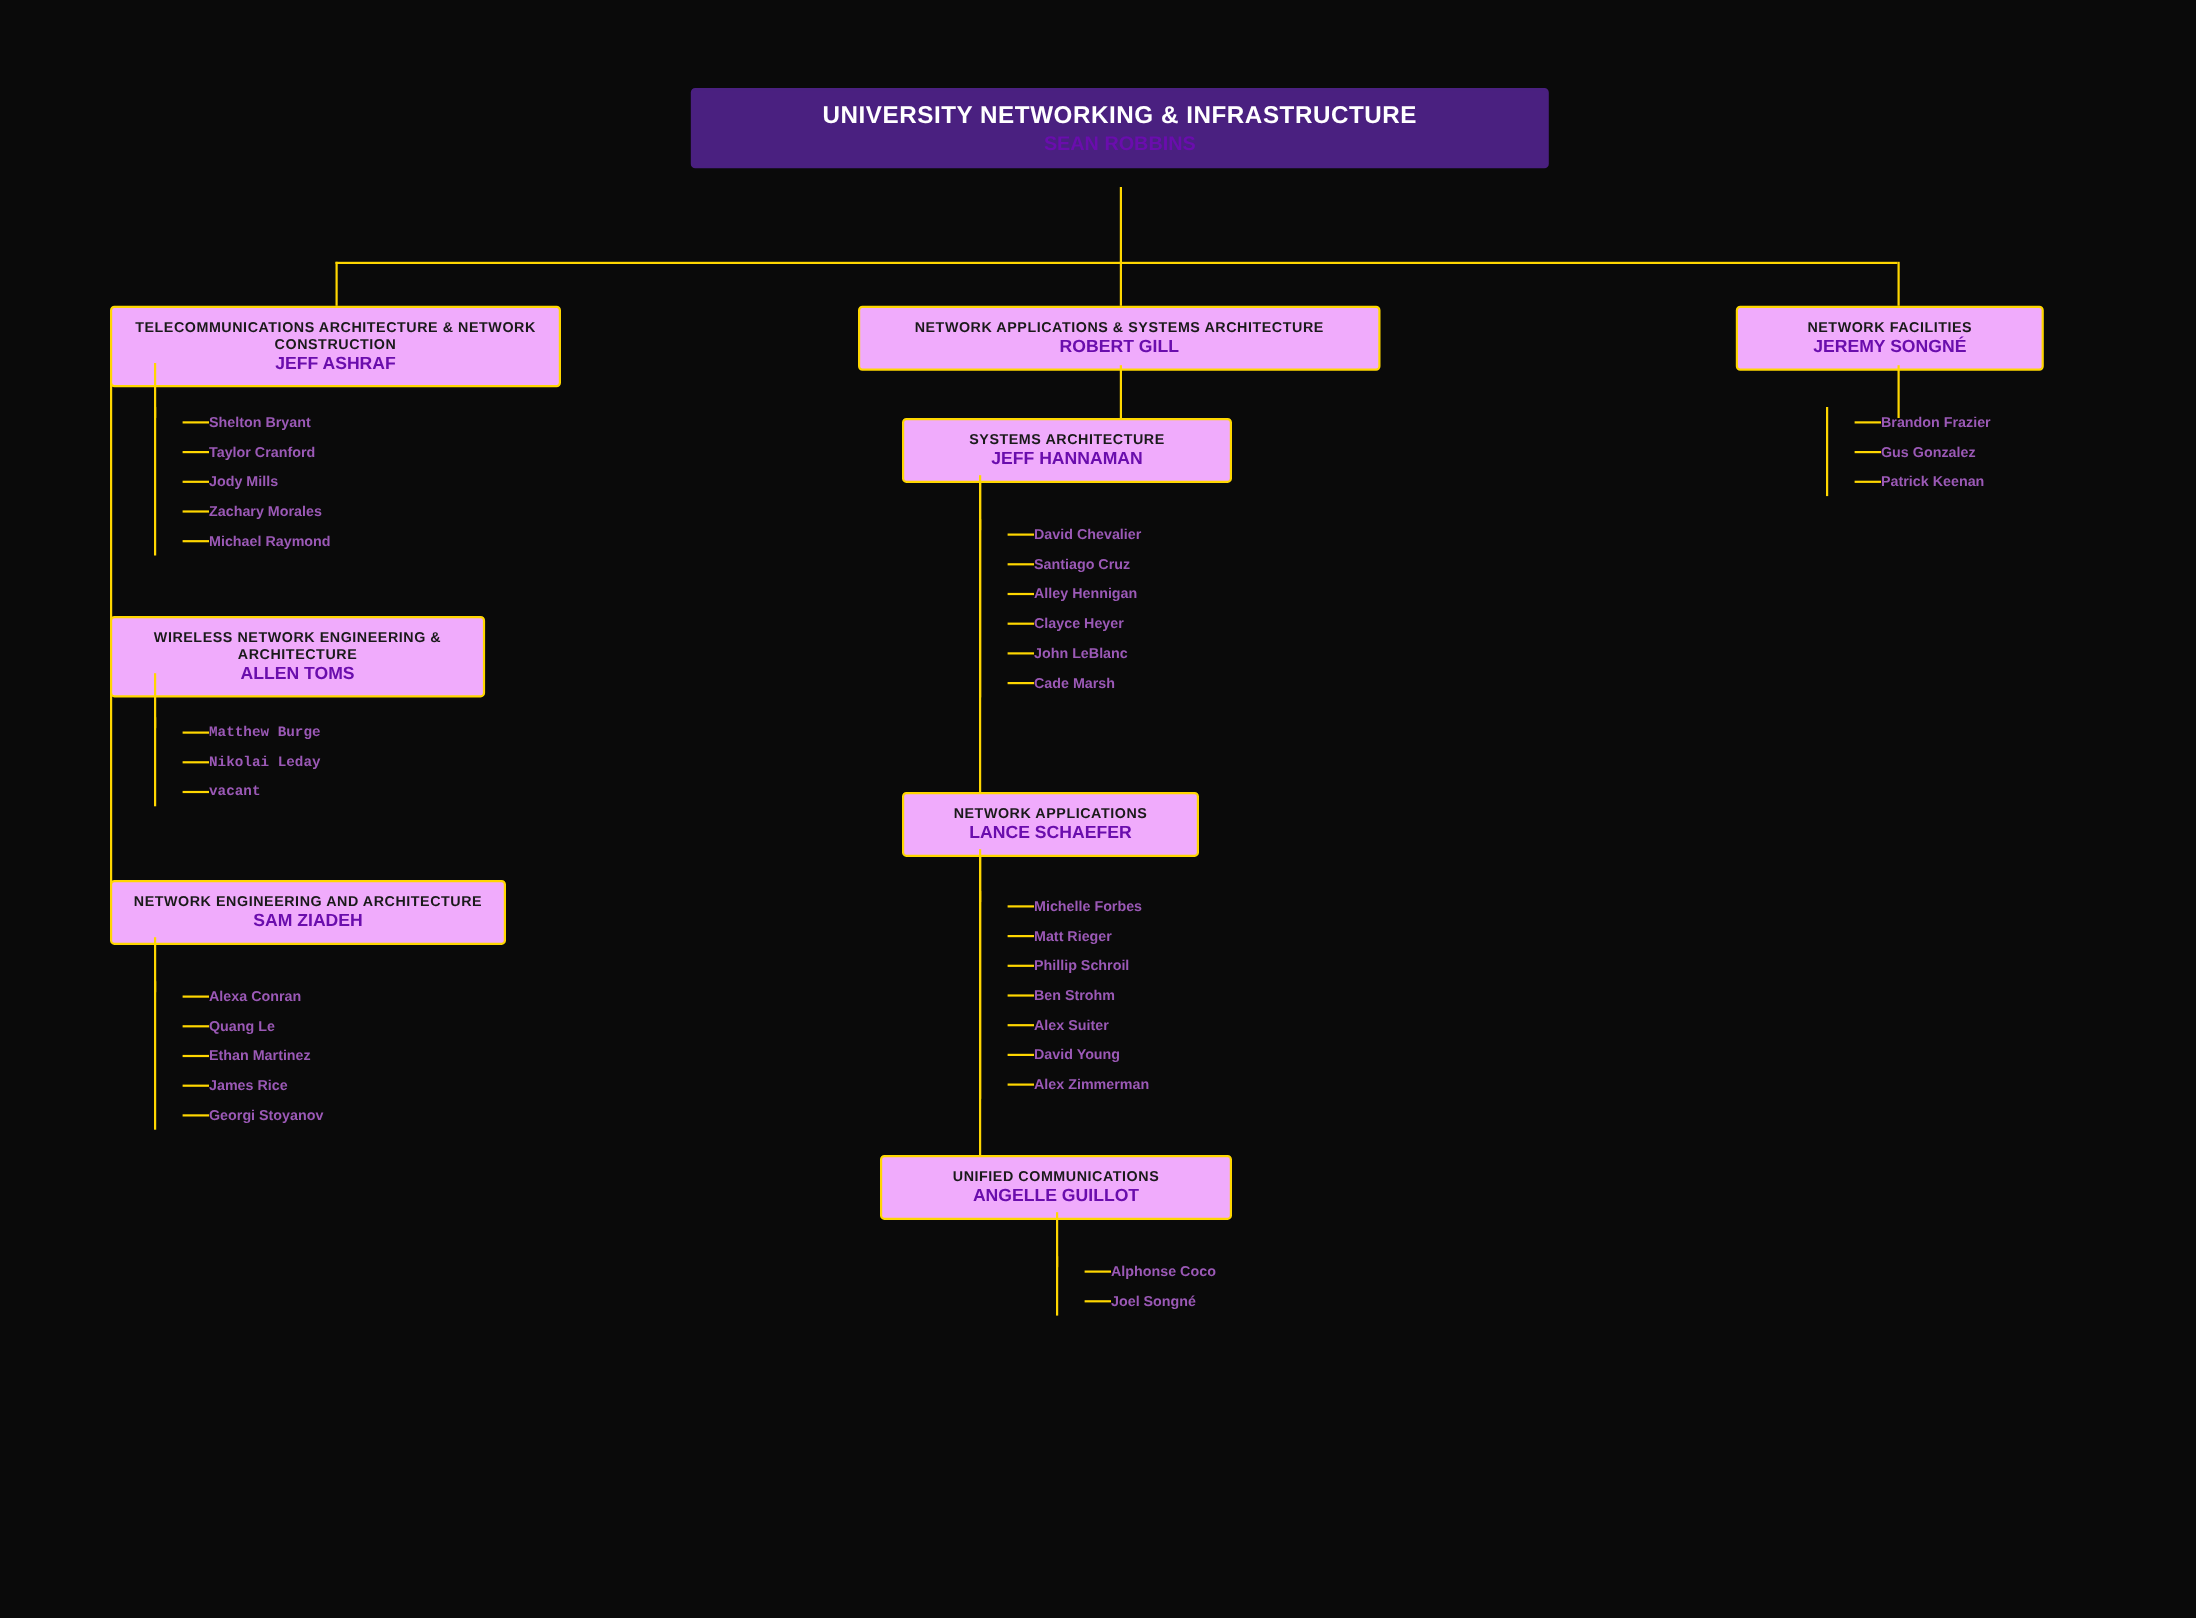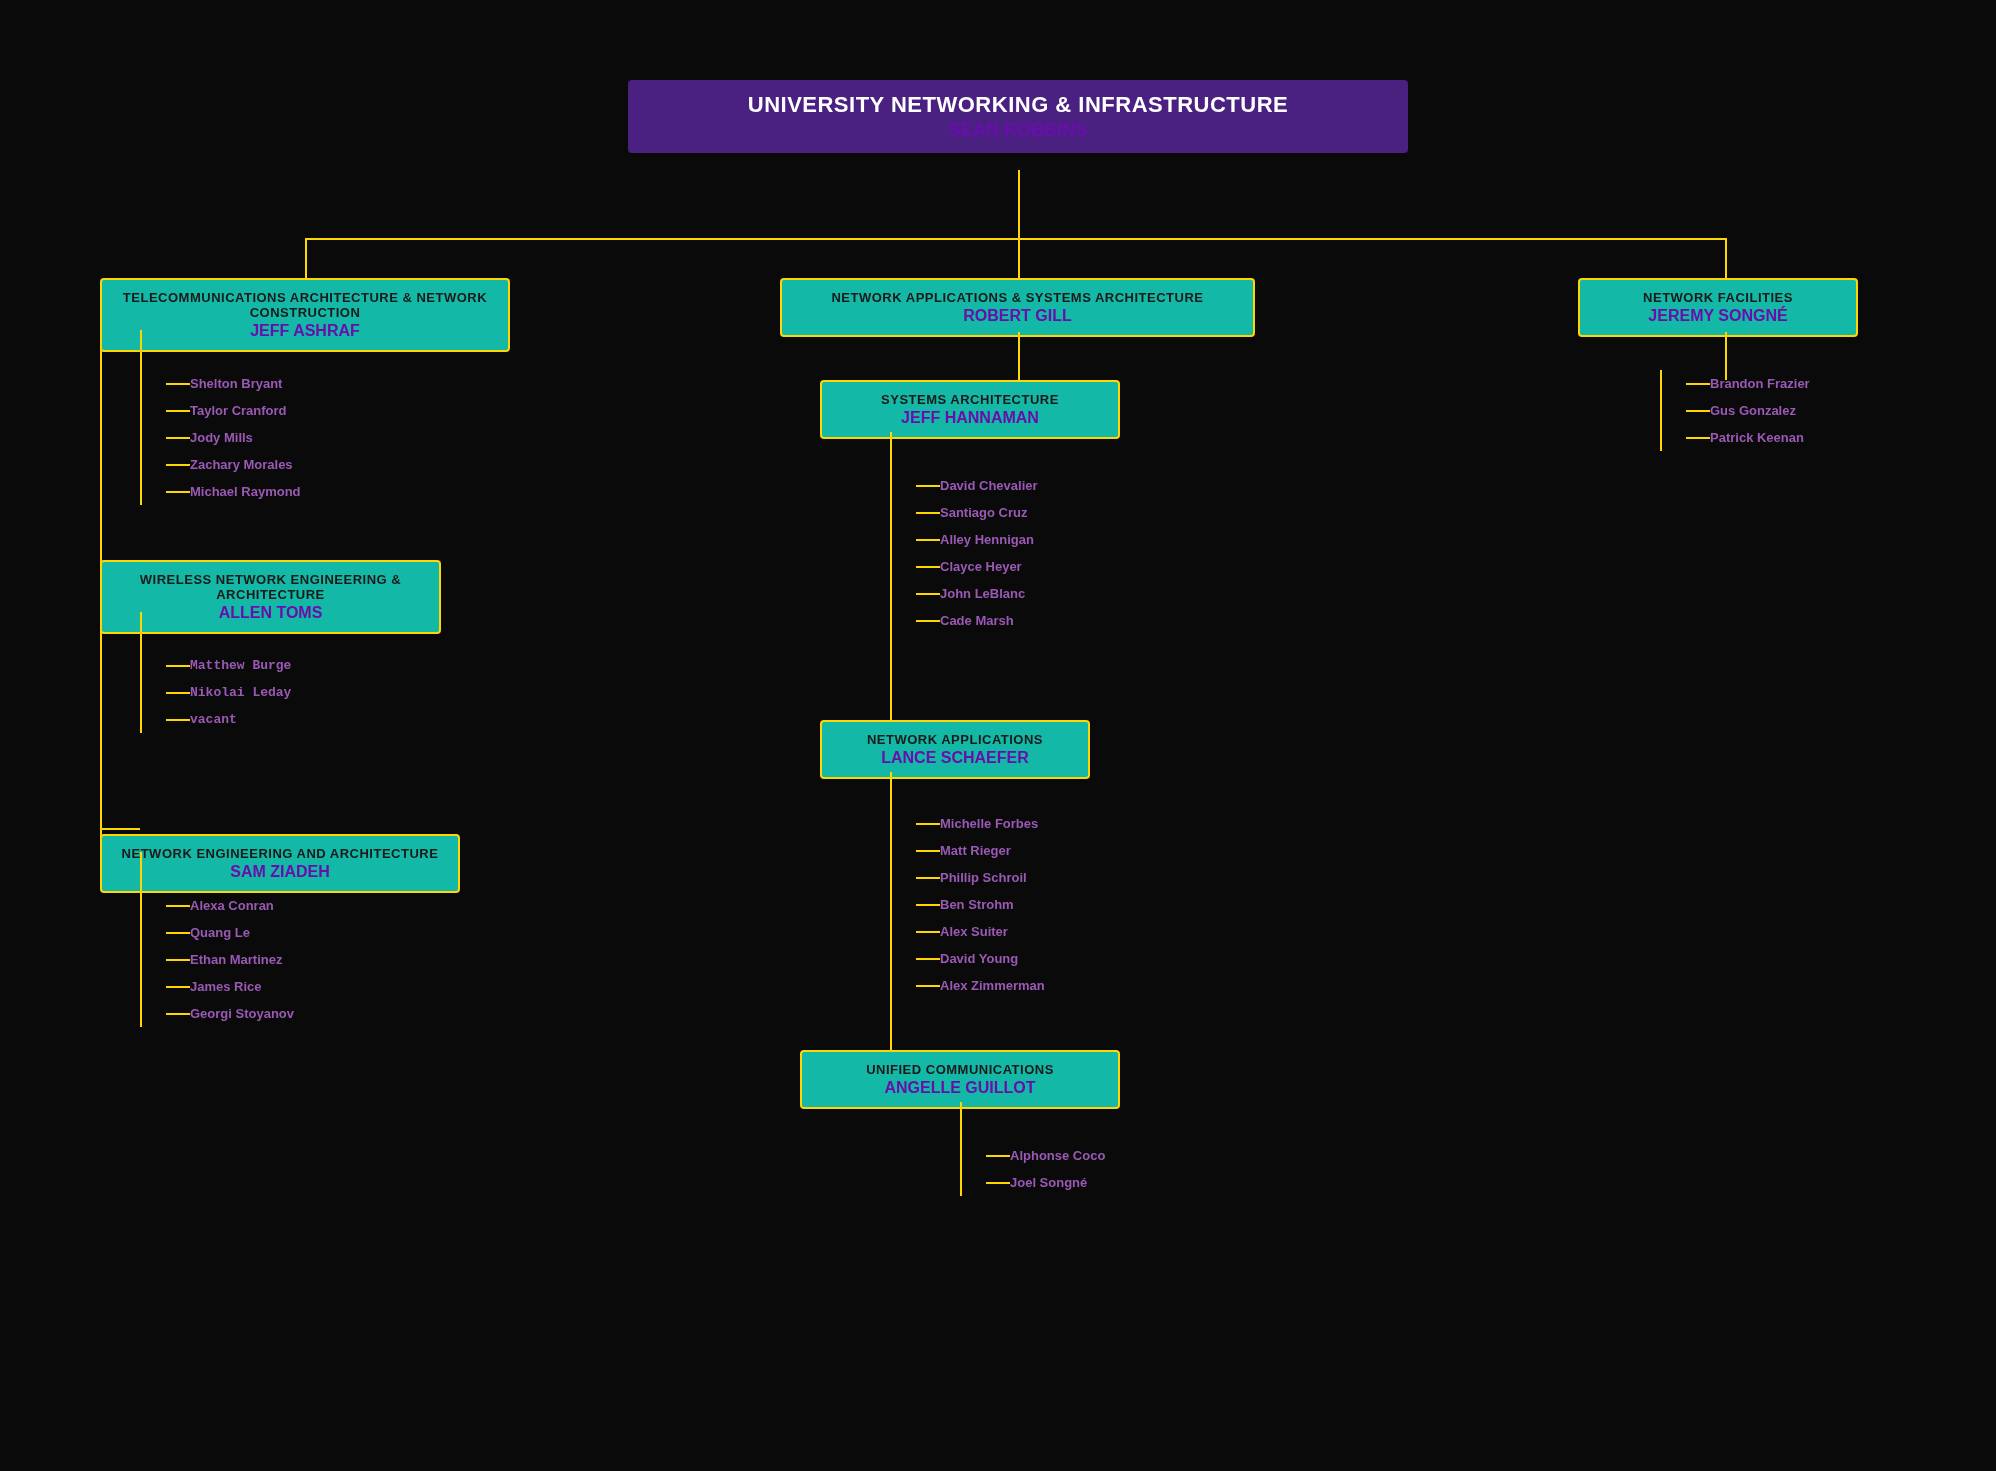--- a/index.html
+++ b/index.html
@@ -13,21 +13,21 @@
     }
 
     .org-chart {
       width: 1996px;
       padding: 40px 20px;
       position: relative;
     }
 
     
     .yellow-box {
-      background: #14b8a6;
+      background: #f0abfc;
       border: 2px solid #ffd700;
       border-radius: 4px;
       padding: 10px 16px;
       text-align: center;
     }
 
     .yellow-box .dept-title {
       color: #1a1a1a;
       font-weight: 900;
       font-size: 13px;
@@ -141,21 +141,20 @@
       top: 612px;
       font-family: Liberation Mono, monospace;
     }
 
     
     .node-neteng {
       position: absolute;
       left: 80px;
       top: 760px;
       width: 360px;
-      margin-top: 34px;
     }
 
     .neteng-children {
       position: absolute;
       left: 120px;
       top: 852px;
     }
 
     
     .line-left-vert {

